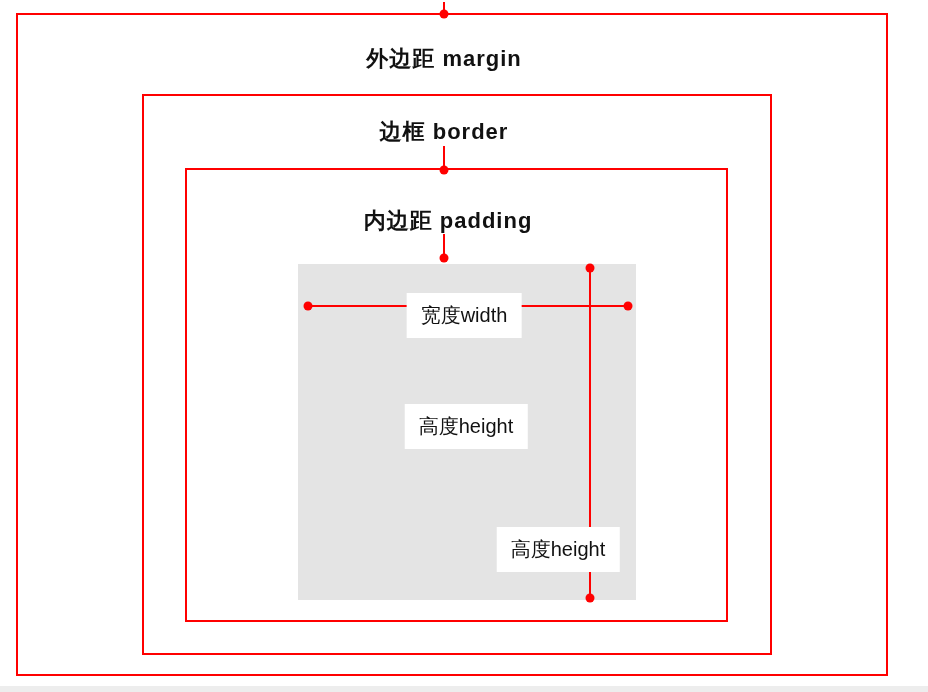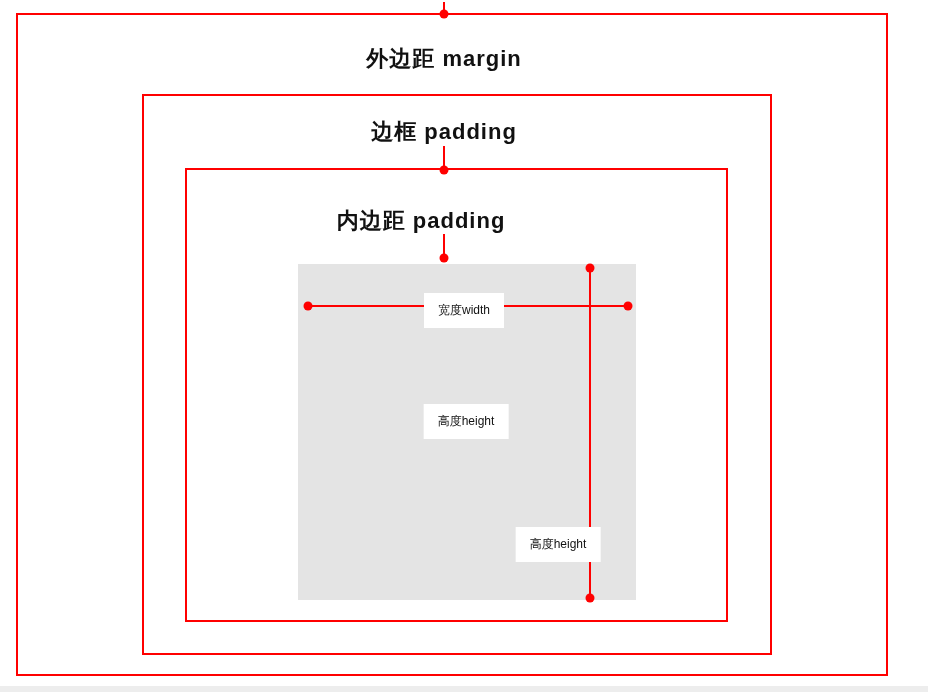--- a/index.html
+++ b/index.html
@@ -32,21 +32,21 @@
     font-weight: bold;
     color: var(--text, #111111);
     white-space: nowrap;
     letter-spacing: 1px;
   }
   .small-label {
     position: absolute;
     transform: translateX(-50%);
     background: #ffffff;
     color: var(--text, #111111);
-    font-size: 12px;
+    font-size: 20px;
     font-weight: normal;
     padding: 9px 14px;
     white-space: nowrap;
     z-index: 3;
   }
   .hline {
     position: absolute;
     height: 2px;
     background: var(--accent, #ff0000);
     z-index: 1;
@@ -77,24 +77,24 @@
 </style>
 </head>
 <body>
 
 <div class="canvas">
 
   <div class="box" style="left:16px; top:13px; width:872px; height:663px;"></div>
   <div class="big-label" style="left:444px; top:44px;">外边距 margin</div>
 
   <div class="box" style="left:142px; top:94px; width:630px; height:561px;"></div>
-  <div class="big-label" style="left:444px; top:117px;">边框 padding</div>
+  <div class="big-label" style="left:444px; top:117px;">边框 border</div>
 
   <div class="box" style="left:185px; top:168px; width:543px; height:454px;"></div>
-  <div class="big-label" style="left:421px; top:206px;">内边距 padding</div>
+  <div class="big-label" style="left:448px; top:206px;">内边距 padding</div>
 
   <div class="content-box" style="left:298px; top:264px; width:338px; height:336px;"></div>
 
   <div class="vline" style="left:443px; top:2px; height:12px;"></div>
   <div class="dot" style="left:444px; top:14px;"></div>
 
   <div class="vline" style="left:443px; top:146px; height:24px;"></div>
   <div class="dot" style="left:444px; top:170px;"></div>
 
   <div class="vline" style="left:443px; top:234px; height:24px;"></div>

